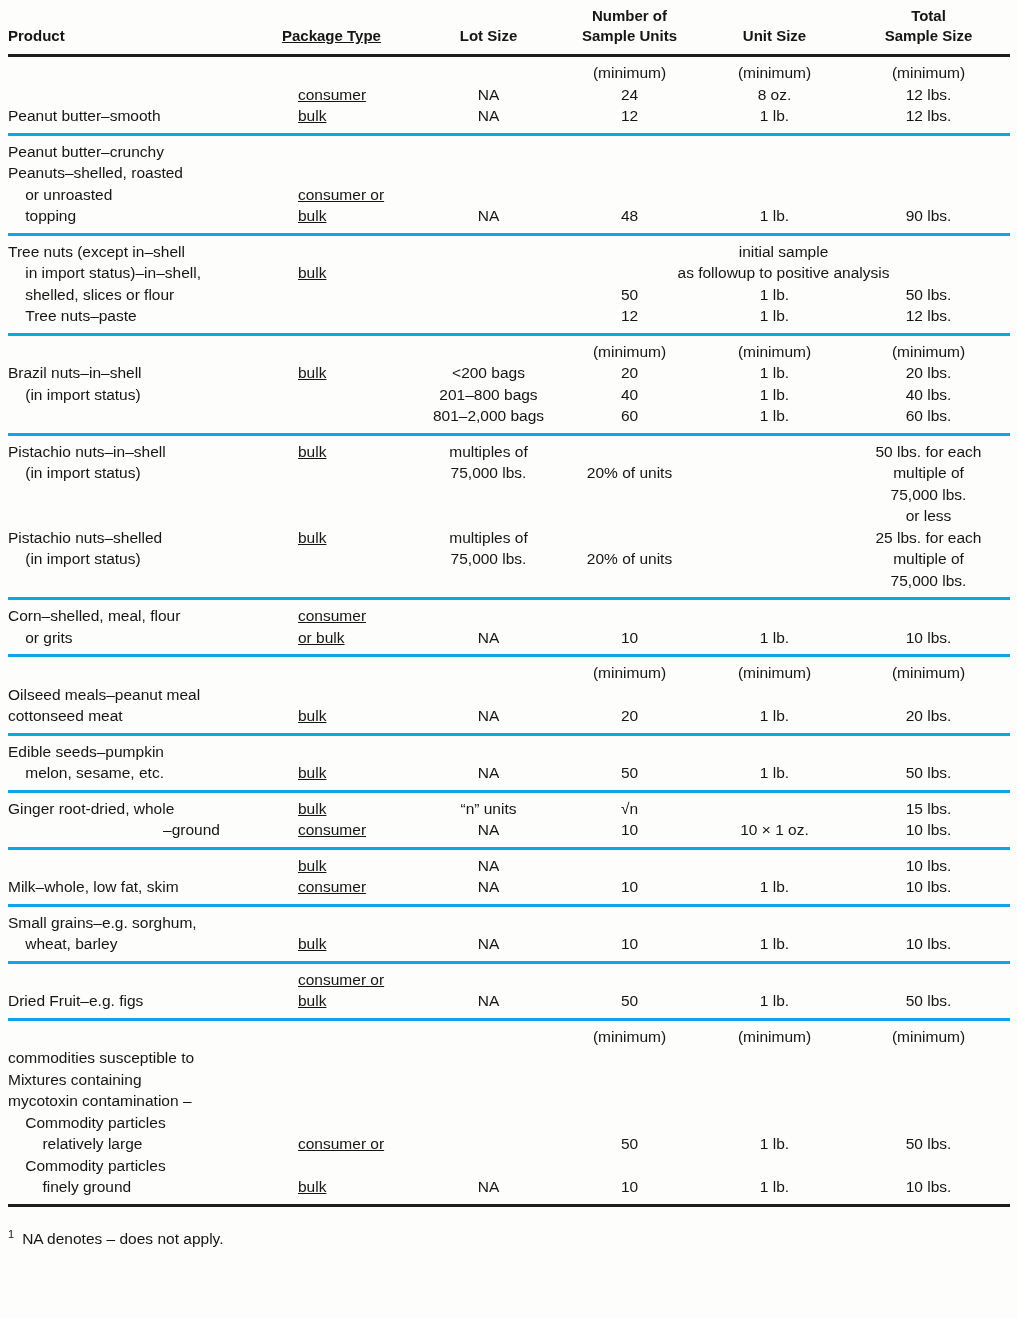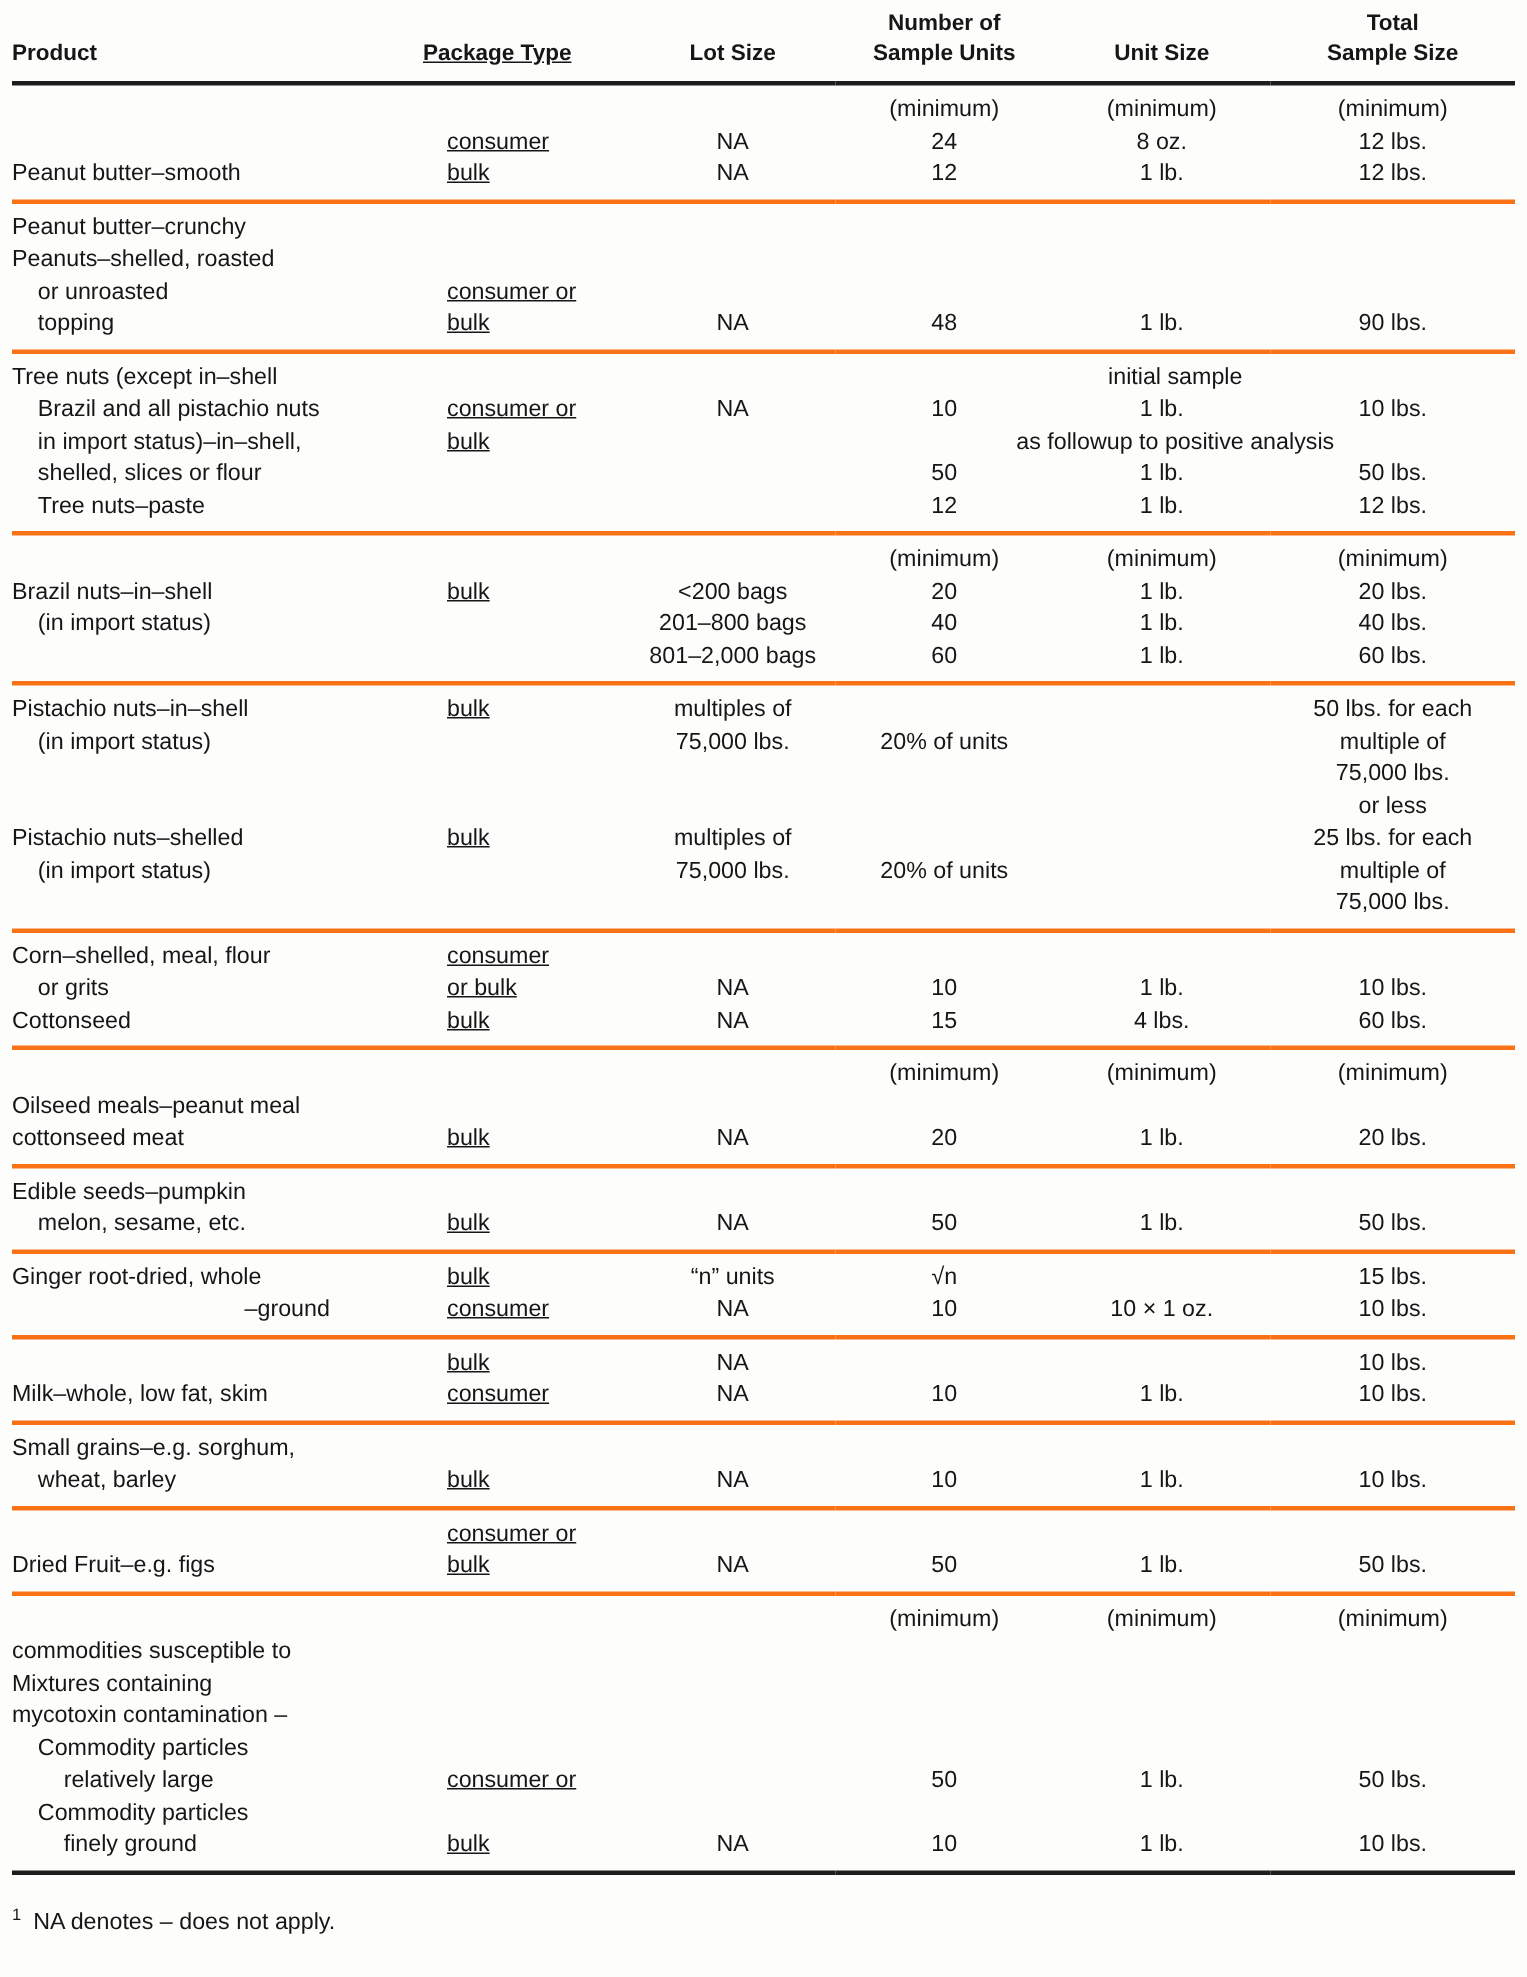--- a/index.html
+++ b/index.html
@@ -2,21 +2,21 @@
 <html><head>
 <meta charset="utf-8">
 <style>
   html,body{margin:0;padding:0;background:#ffffff;}
   body{font-family:"Liberation Sans","DejaVu Sans",sans-serif;color:#161616;}
   .page{width:1018px;height:1318px;box-sizing:border-box;padding:6px 8px 4px 8px;background:#fdfdfc;}
   table{border-collapse:collapse;table-layout:fixed;width:1002px;border-bottom:3px solid #1d1d1d;}
   th,td{padding:0;margin:0;font-size:15.5px;line-height:21.5px;vertical-align:top;font-weight:normal;overflow:hidden;}
   thead{border-bottom:3px solid #1d1d1d;}
   thead th{font-weight:bold;vertical-align:bottom;padding-bottom:8px;font-size:15px;line-height:20px;}
-  tbody{border-top:3px solid #f97316;}
+  tbody{border-top:3px solid #0ea5e9;}
   tbody tr:first-child td{padding-top:5px;}
   tbody tr:last-child td{padding-bottom:6px;}
   .c0{text-align:left;white-space:pre-wrap;}
   .c1{text-align:left;padding-left:18px;white-space:pre-wrap;text-decoration:underline;}
   thead th.c1{padding-left:2px;}
   .c2,.c3,.c4,.c5,.span-cell{text-align:center;}
   .hl1{min-height:20px;}
   .footnotes{margin-top:14px;width:1000px;}
   .footnote{font-size:15.5px;line-height:26.5px;padding-left:30px;text-indent:-30px;white-space:normal;}
   .footnote sup{font-size:11px;padding-right:8px;}
@@ -117,28 +117,20 @@
         </tr>
       </tbody>
       <tbody>
         <tr>
           <td class="c0">Tree nuts (except in–shell</td>
           <td class="c1"></td>
           <td class="c2"></td>
           <td colspan="3" class="span-cell">initial sample</td>
         </tr>
         <tr>
-          <td class="c0">    Brazil and all pistachio nuts</td>
-          <td class="c1">consumer or</td>
-          <td class="c2">NA</td>
-          <td class="c3">10</td>
-          <td class="c4">1 lb.</td>
-          <td class="c5">10 lbs.</td>
-        </tr>
-        <tr>
           <td class="c0">    in import status)–in–shell,</td>
           <td class="c1">bulk</td>
           <td class="c2"></td>
           <td colspan="3" class="span-cell">as followup to positive analysis</td>
         </tr>
         <tr>
           <td class="c0">    shelled, slices or flour</td>
           <td class="c1"></td>
           <td class="c2"></td>
           <td class="c3">50</td>
@@ -255,28 +247,20 @@
           <td class="c4"></td>
           <td class="c5"></td>
         </tr>
         <tr>
           <td class="c0">    or grits</td>
           <td class="c1">or bulk</td>
           <td class="c2">NA</td>
           <td class="c3">10</td>
           <td class="c4">1 lb.</td>
           <td class="c5">10 lbs.</td>
-        </tr>
-        <tr>
-          <td class="c0">Cottonseed</td>
-          <td class="c1">bulk</td>
-          <td class="c2">NA</td>
-          <td class="c3">15</td>
-          <td class="c4">4 lbs.</td>
-          <td class="c5">60 lbs.</td>
         </tr>
       </tbody>
       <tbody>
         <tr>
           <td class="c0"></td>
           <td class="c1"></td>
           <td class="c2"></td>
           <td class="c3">(minimum)</td>
           <td class="c4">(minimum)</td>
           <td class="c5">(minimum)</td>

